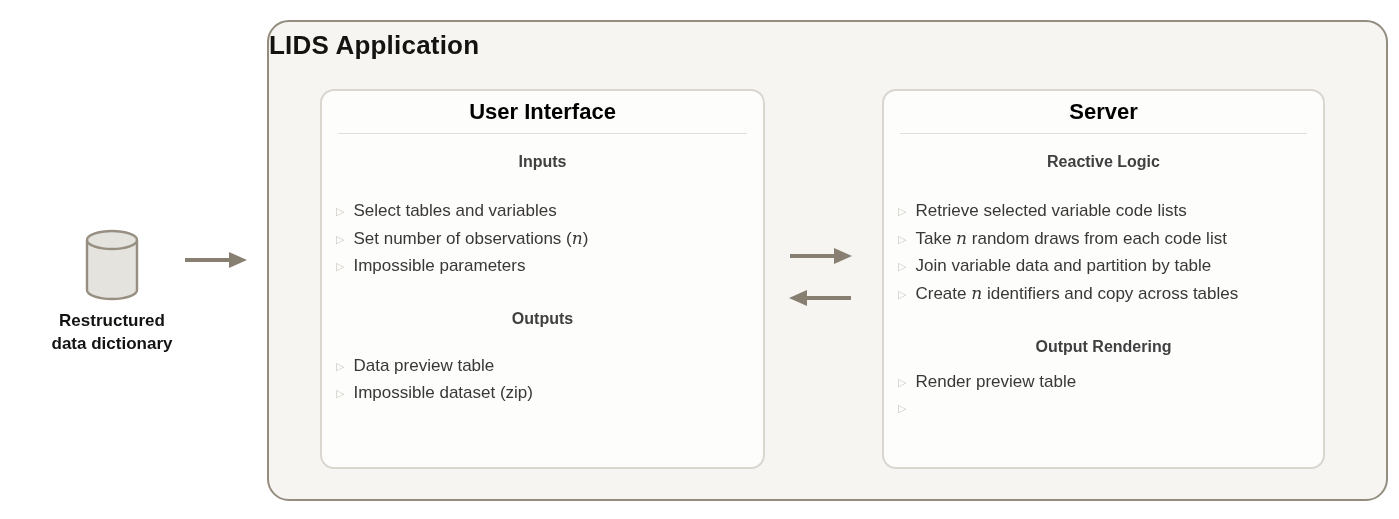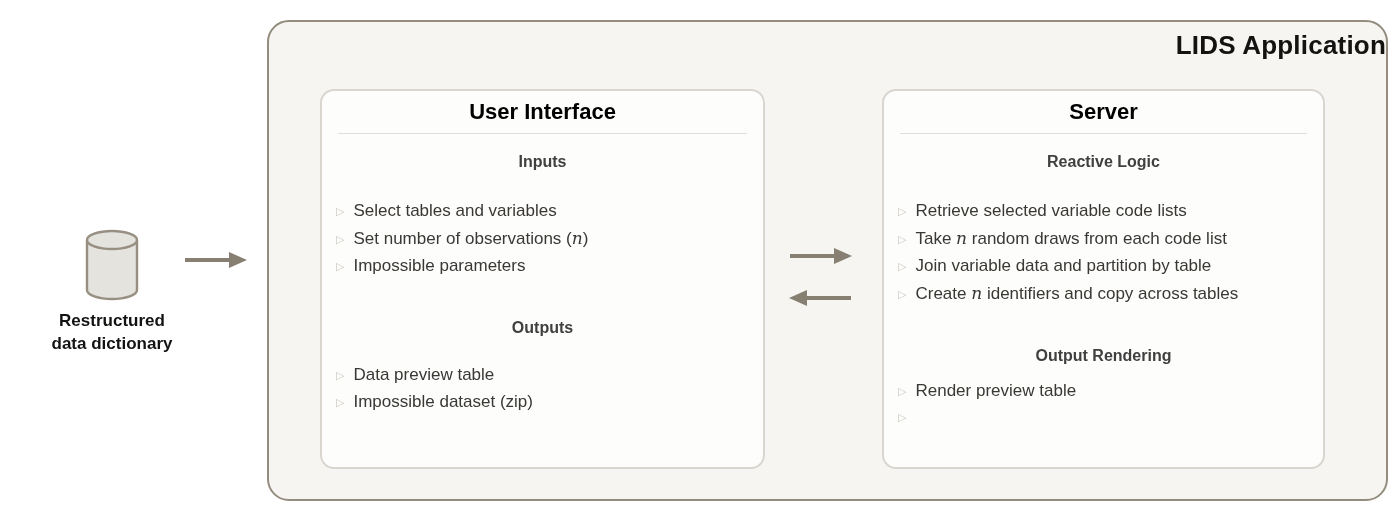--- a/index.html
+++ b/index.html
@@ -7,40 +7,40 @@
     width:1399px;height:519px;position:relative;background:#ffffff;
     font-family:"Liberation Sans",sans-serif;color:#141312;overflow:hidden;
   }
   
   .outer-box{
     position:absolute;left:267px;top:20px;width:1121px;height:481px;
     box-sizing:border-box;border:2px solid #938c7f;border-radius:22px;
     background:#f7f5f2;
   }
   .app-title{
-    margin-top:8px;text-align:right;font-size:26px;font-weight:700;
+    margin-top:8px;text-align:left;font-size:26px;font-weight:700;
     letter-spacing:.2px;color:#141312;line-height:30px;
   }
   
   .panel{
     position:absolute;top:67px;width:445px;height:380px;box-sizing:border-box;
     background:#fdfdfc;border:2px solid #d9d6d0;border-radius:14px;
   }
   .panel-ui{left:51px;}
   .panel-server{left:613px;width:443px;}
   .panel-title{
     margin-top:8px;text-align:center;font-size:22px;font-weight:700;
     line-height:26px;color:#000000;
   }
   .panel-divider{border:0;border-top:1px solid #e2dfda;margin:8px 16px 0 16px;}
   .sec-head{
     margin:18px 0 0 0;text-align:center;font-size:16px;font-weight:700;
     line-height:20px;color:#404040;
   }
-  .sec-head.second{margin-top:38px;}
+  .sec-head.second{margin-top:29px;}
   ul.item-list{
     list-style:none;margin:26px 0 0 0;padding:0 6px 0 14px;
   }
   .panel-ui .list-2{margin-top:24px;}
   .panel-server .list-2{margin-top:12px;}
   ul.item-list li{
     display:flex;align-items:baseline;gap:9px;
     font-size:17px;line-height:26px;color:#3a3834;
   }
   .bullet{

